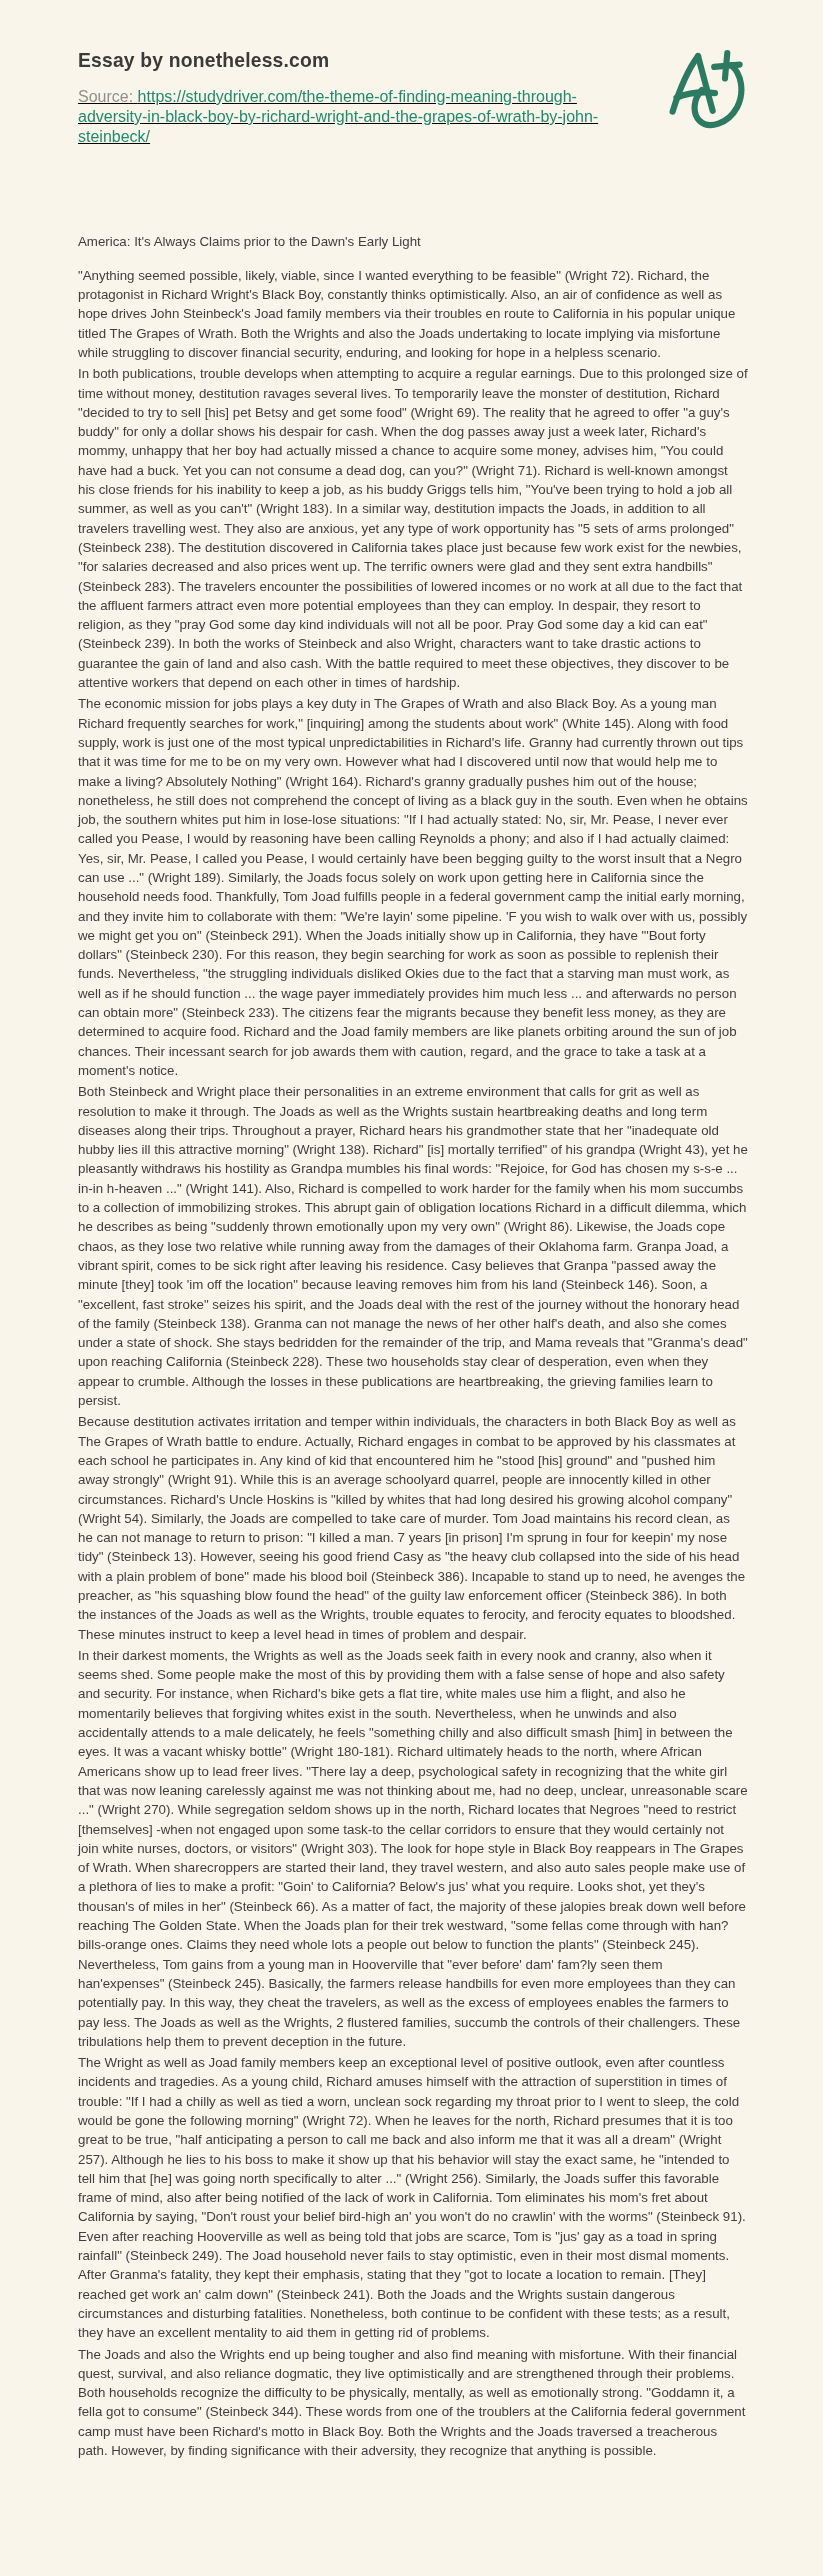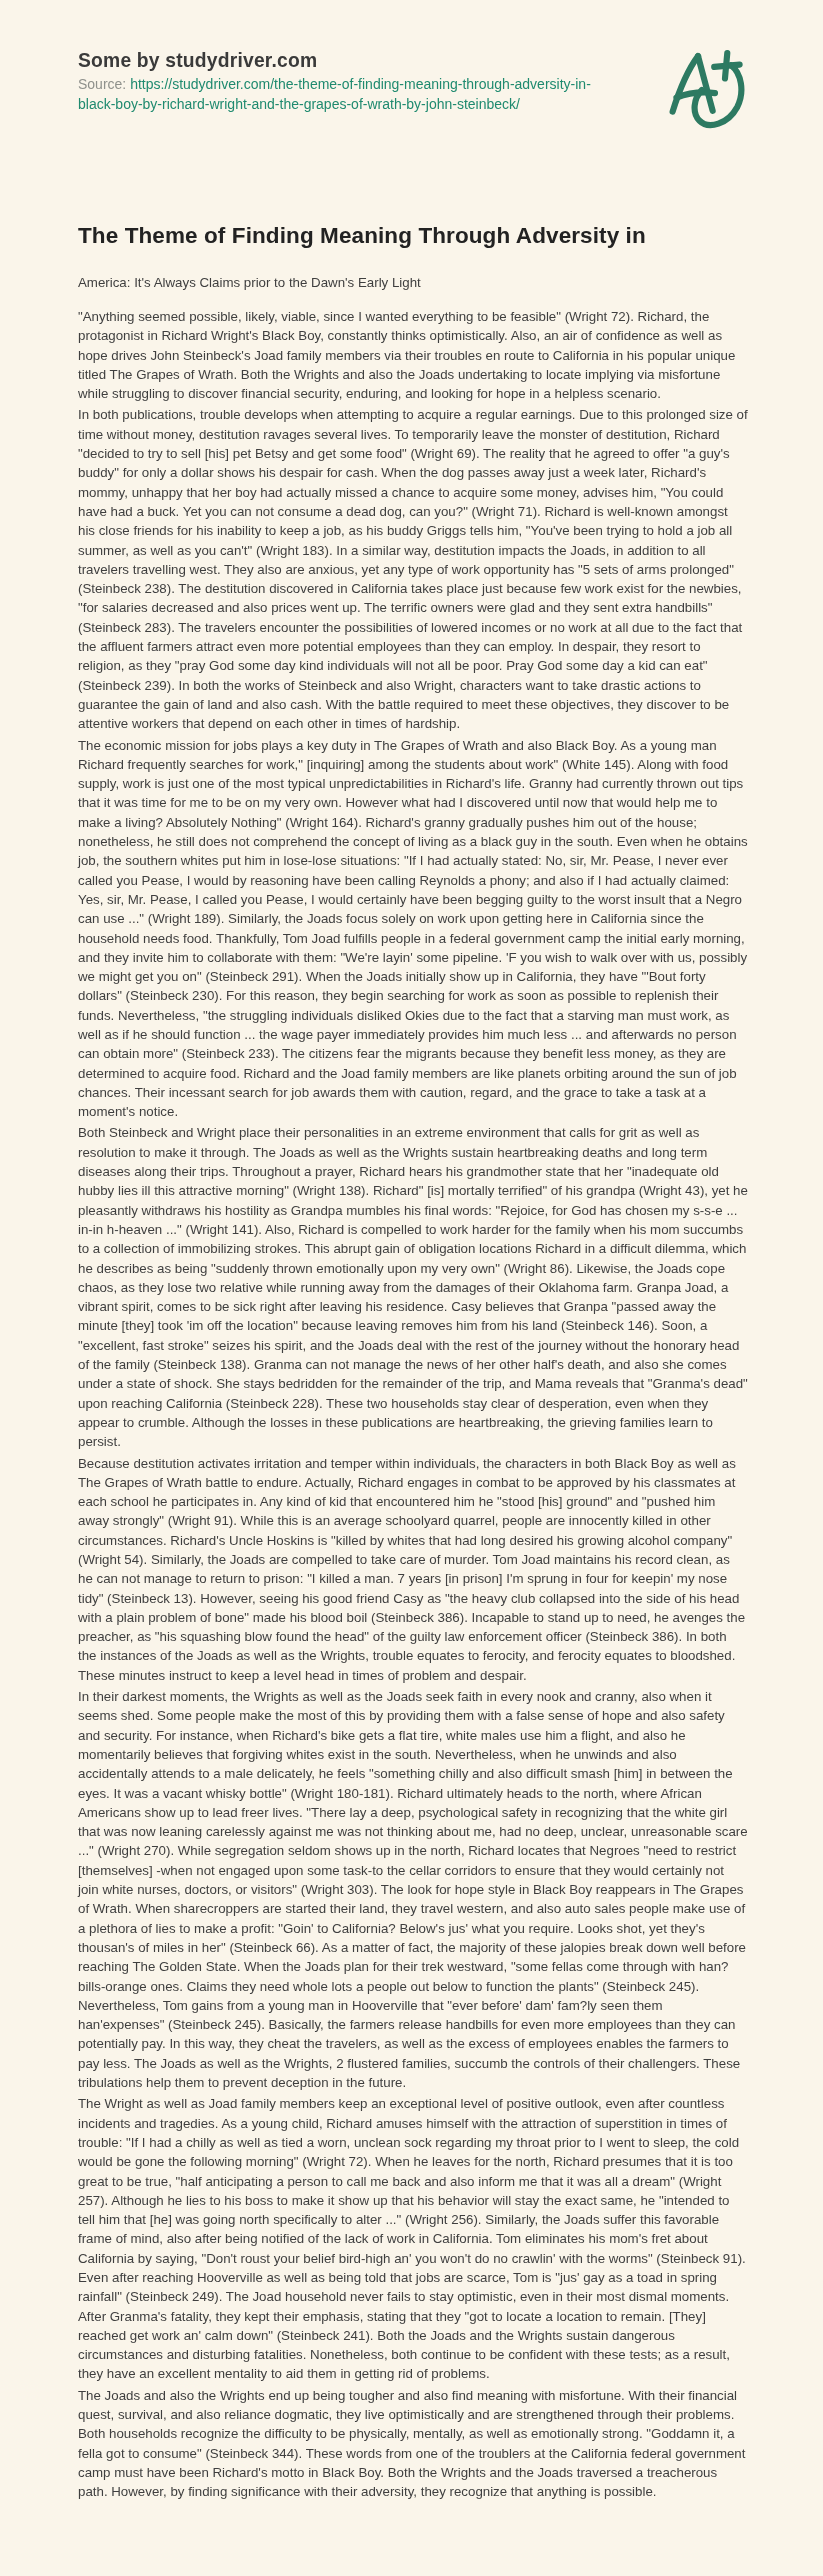--- a/index.html
+++ b/index.html
@@ -20,24 +20,25 @@
     justify-content: space-between;
     align-items: flex-start;
   }
   .site-title {
     font-size: 19.3px;
     font-weight: bold;
     color: #3A3A3A;
     letter-spacing: 0.2px;
   }
   .source-line {
-    margin-top: 2px;
+    margin-top: 15px;
     max-width: 521px;
-    font-size: 14px;
+    font-size: 16px;
     line-height: 20px;
+    text-decoration: underline;
   }
   .source-label { color: #8F918C; }
   .source-link {
     color: #1F8A6F;
     text-decoration: none;
     overflow-wrap: break-word;
   }
   .logo {
     width: 77px;
     height: 90px;
@@ -71,21 +72,21 @@
   }
   .subtitle + .para { margin-top: 14.5px; }
 </style>
 </head>
 <body>
 
 <div class="page">
 
   <header class="header">
     <div class="header-left">
-      <div class="site-title">Some by studydriver.com</div>
+      <div class="site-title">Essay by nonetheless.com</div>
       <div class="source-line">
         <span class="source-label">Source:</span>
         <a class="source-link" href="#">https://studydriver.com/the-theme-of-finding-meaning-through-adversity-in-black-boy-by-richard-wright-and-the-grapes-of-wrath-by-john-steinbeck/</a>
       </div>
     </div>
     <div class="logo">
       <svg viewBox="0 0 100 112" fill="none" xmlns="http://www.w3.org/2000/svg">
         <g stroke="#2D7A62" stroke-width="8" stroke-linecap="round" fill="none">
 
           <path d="M6,84 C15,55 27,28 39,12"></path>
@@ -96,21 +97,20 @@
           <path d="M60,26 L93,23"></path>
 
           <path d="M82,24 C95,34 100,58 90,78 C78,100 53,108 41,96 C31,86 33,67 44,56"></path>
         </g>
       </svg>
     </div>
   </header>
 
   <main>
     <h1 class="essay-title">
-      <span>The Theme of Finding Meaning Through Adversity in</span>
     </h1>
 
     <p class="subtitle">America: It's Always Claims prior to the Dawn's Early Light</p>
 
     <p class="para">"Anything seemed possible, likely, viable, since I wanted everything to be feasible" (Wright 72). Richard, the protagonist in Richard Wright's Black Boy, constantly thinks optimistically. Also, an air of confidence as well as hope drives John Steinbeck's Joad family members via their troubles en route to California in his popular unique titled The Grapes of Wrath. Both the Wrights and also the Joads undertaking to locate implying via misfortune while struggling to discover financial security, enduring, and looking for hope in a helpless scenario.</p>
     <p class="para">In both publications, trouble develops when attempting to acquire a regular earnings. Due to this prolonged size of time without money, destitution ravages several lives. To temporarily leave the monster of destitution, Richard "decided to try to sell [his] pet Betsy and get some food" (Wright 69). The reality that he agreed to offer "a guy's buddy" for only a dollar shows his despair for cash. When the dog passes away just a week later, Richard's mommy, unhappy that her boy had actually missed a chance to acquire some money, advises him, "You could have had a buck. Yet you can not consume a dead dog, can you?" (Wright 71). Richard is well-known amongst his close friends for his inability to keep a job, as his buddy Griggs tells him, "You've been trying to hold a job all summer, as well as you can't" (Wright 183). In a similar way, destitution impacts the Joads, in addition to all travelers travelling west. They also are anxious, yet any type of work opportunity has "5 sets of arms prolonged" (Steinbeck 238). The destitution discovered in California takes place just because few work exist for the newbies, "for salaries decreased and also prices went up. The terrific owners were glad and they sent extra handbills" (Steinbeck 283). The travelers encounter the possibilities of lowered incomes or no work at all due to the fact that the affluent farmers attract even more potential employees than they can employ. In despair, they resort to religion, as they "pray God some day kind individuals will not all be poor. Pray God some day a kid can eat" (Steinbeck 239). In both the works of Steinbeck and also Wright, characters want to take drastic actions to guarantee the gain of land and also cash. With the battle required to meet these objectives, they discover to be attentive workers that depend on each other in times of hardship.</p>
     <p class="para">The economic mission for jobs plays a key duty in The Grapes of Wrath and also Black Boy. As a young man Richard frequently searches for work," [inquiring] among the students about work" (White 145). Along with food supply, work is just one of the most typical unpredictabilities in Richard's life. Granny had currently thrown out tips that it was time for me to be on my very own. However what had I discovered until now that would help me to make a living? Absolutely Nothing" (Wright 164). Richard's granny gradually pushes him out of the house; nonetheless, he still does not comprehend the concept of living as a black guy in the south. Even when he obtains job, the southern whites put him in lose-lose situations: "If I had actually stated: No, sir, Mr. Pease, I never ever called you Pease, I would by reasoning have been calling Reynolds a phony; and also if I had actually claimed: Yes, sir, Mr. Pease, I called you Pease, I would certainly have been begging guilty to the worst insult that a Negro can use ..." (Wright 189). Similarly, the Joads focus solely on work upon getting here in California since the household needs food. Thankfully, Tom Joad fulfills people in a federal government camp the initial early morning, and they invite him to collaborate with them: "We're layin' some pipeline. 'F you wish to walk over with us, possibly we might get you on" (Steinbeck 291). When the Joads initially show up in California, they have "'Bout forty dollars" (Steinbeck 230). For this reason, they begin searching for work as soon as possible to replenish their funds. Nevertheless, "the struggling individuals disliked Okies due to the fact that a starving man must work, as well as if he should function ... the wage payer immediately provides him much less ... and afterwards no person can obtain more" (Steinbeck 233). The citizens fear the migrants because they benefit less money, as they are determined to acquire food. Richard and the Joad family members are like planets orbiting around the sun of job chances. Their incessant search for job awards them with caution, regard, and the grace to take a task at a moment's notice.</p>
     <p class="para">Both Steinbeck and Wright place their personalities in an extreme environment that calls for grit as well as resolution to make it through. The Joads as well as the Wrights sustain heartbreaking deaths and long term diseases along their trips. Throughout a prayer, Richard hears his grandmother state that her "inadequate old hubby lies ill this attractive morning" (Wright 138). Richard" [is] mortally terrified" of his grandpa (Wright 43), yet he pleasantly withdraws his hostility as Grandpa mumbles his final words: "Rejoice, for God has chosen my s-s-e ... in-in h-heaven ..." (Wright 141). Also, Richard is compelled to work harder for the family when his mom succumbs to a collection of immobilizing strokes. This abrupt gain of obligation locations Richard in a difficult dilemma, which he describes as being "suddenly thrown emotionally upon my very own" (Wright 86). Likewise, the Joads cope chaos, as they lose two relative while running away from the damages of their Oklahoma farm. Granpa Joad, a vibrant spirit, comes to be sick right after leaving his residence. Casy believes that Granpa "passed away the minute [they] took 'im off the location" because leaving removes him from his land (Steinbeck 146). Soon, a "excellent, fast stroke" seizes his spirit, and the Joads deal with the rest of the journey without the honorary head of the family (Steinbeck 138). Granma can not manage the news of her other half's death, and also she comes under a state of shock. She stays bedridden for the remainder of the trip, and Mama reveals that "Granma's dead" upon reaching California (Steinbeck 228). These two households stay clear of desperation, even when they appear to crumble. Although the losses in these publications are heartbreaking, the grieving families learn to persist.</p>
     <p class="para">Because destitution activates irritation and temper within individuals, the characters in both Black Boy as well as The Grapes of Wrath battle to endure. Actually, Richard engages in combat to be approved by his classmates at each school he participates in. Any kind of kid that encountered him he "stood [his] ground" and "pushed him away strongly" (Wright 91). While this is an average schoolyard quarrel, people are innocently killed in other circumstances. Richard's Uncle Hoskins is "killed by whites that had long desired his growing alcohol company" (Wright 54). Similarly, the Joads are compelled to take care of murder. Tom Joad maintains his record clean, as he can not manage to return to prison: "I killed a man. 7 years [in prison] I'm sprung in four for keepin' my nose tidy" (Steinbeck 13). However, seeing his good friend Casy as "the heavy club collapsed into the side of his head with a plain problem of bone" made his blood boil (Steinbeck 386). Incapable to stand up to need, he avenges the preacher, as "his squashing blow found the head" of the guilty law enforcement officer (Steinbeck 386). In both the instances of the Joads as well as the Wrights, trouble equates to ferocity, and ferocity equates to bloodshed. These minutes instruct to keep a level head in times of problem and despair.</p>
     <p class="para">In their darkest moments, the Wrights as well as the Joads seek faith in every nook and cranny, also when it seems shed. Some people make the most of this by providing them with a false sense of hope and also safety and security. For instance, when Richard's bike gets a flat tire, white males use him a flight, and also he momentarily believes that forgiving whites exist in the south. Nevertheless, when he unwinds and also accidentally attends to a male delicately, he feels "something chilly and also difficult smash [him] in between the eyes. It was a vacant whisky bottle" (Wright 180-181). Richard ultimately heads to the north, where African Americans show up to lead freer lives. "There lay a deep, psychological safety in recognizing that the white girl that was now leaning carelessly against me was not thinking about me, had no deep, unclear, unreasonable scare ..." (Wright 270). While segregation seldom shows up in the north, Richard locates that Negroes "need to restrict [themselves] -when not engaged upon some task-to the cellar corridors to ensure that they would certainly not join white nurses, doctors, or visitors" (Wright 303). The look for hope style in Black Boy reappears in The Grapes of Wrath. When sharecroppers are started their land, they travel western, and also auto sales people make use of a plethora of lies to make a profit: "Goin' to California? Below's jus' what you require. Looks shot, yet they's thousan's of miles in her" (Steinbeck 66). As a matter of fact, the majority of these jalopies break down well before reaching The Golden State. When the Joads plan for their trek westward, "some fellas come through with han?bills-orange ones. Claims they need whole lots a people out below to function the plants" (Steinbeck 245). Nevertheless, Tom gains from a young man in Hooverville that "ever before' dam' fam?ly seen them han'expenses" (Steinbeck 245). Basically, the farmers release handbills for even more employees than they can potentially pay. In this way, they cheat the travelers, as well as the excess of employees enables the farmers to pay less. The Joads as well as the Wrights, 2 flustered families, succumb the controls of their challengers. These tribulations help them to prevent deception in the future.</p>

